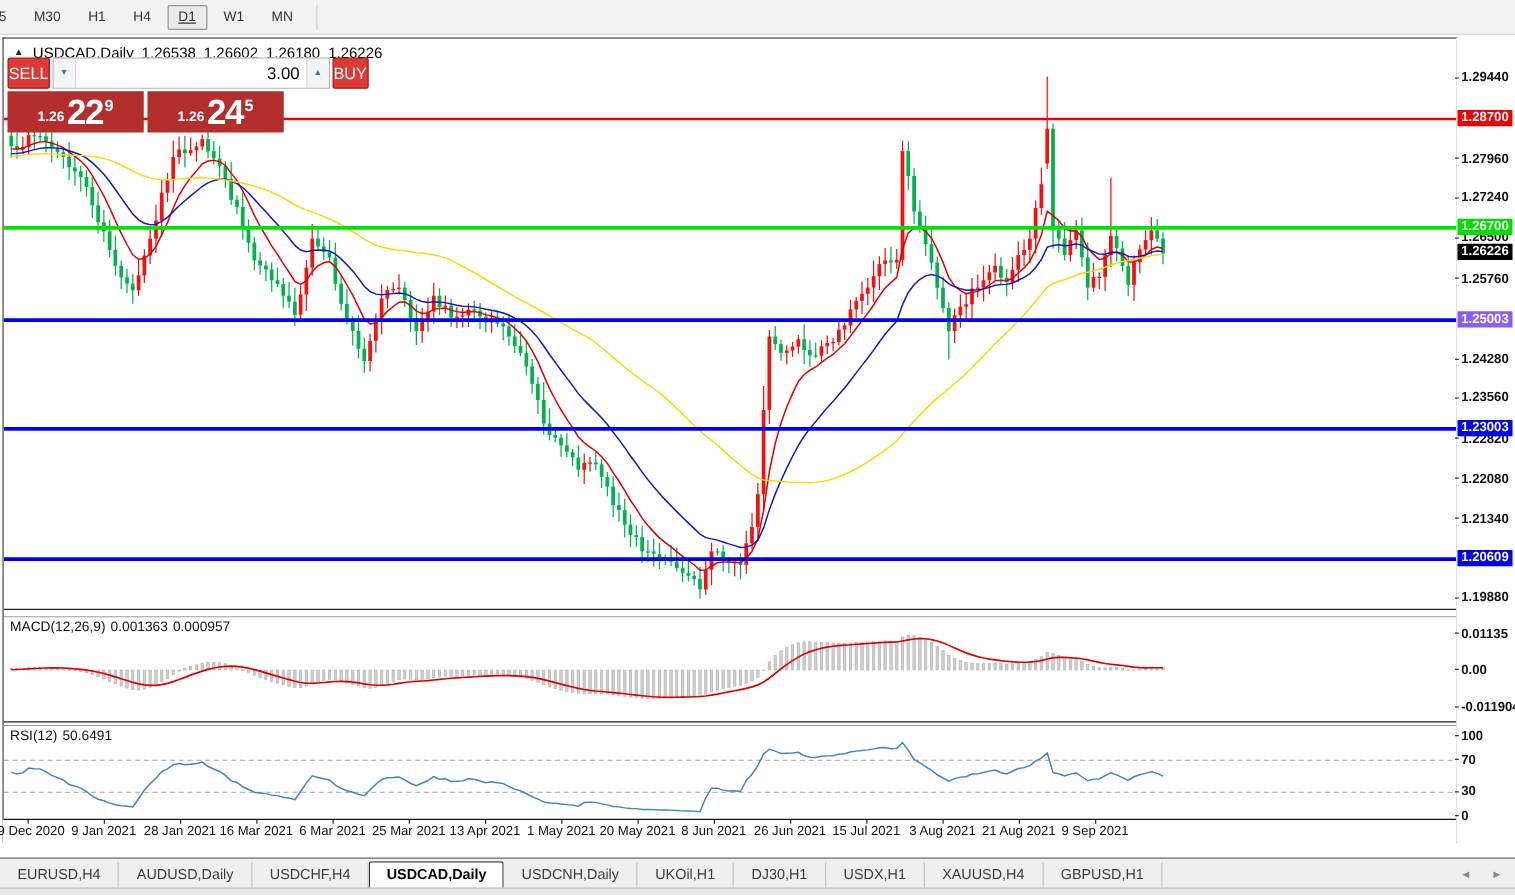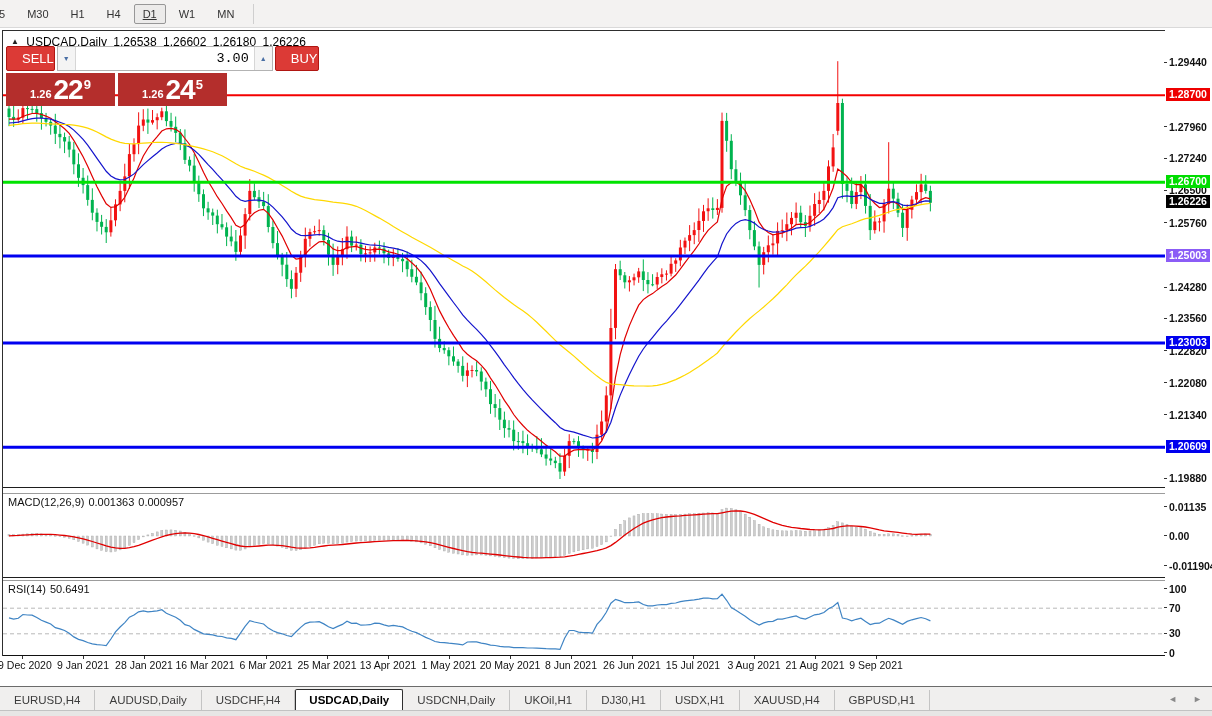--- a/index.html
+++ b/index.html
@@ -28,30 +28,30 @@
   .date-tick{position:absolute;top:0;width:1px;height:3px;background:#333;}
   .chart-header{position:absolute;top:4px;left:8px;font-size:12px;color:#000;z-index:6;}
   .chart-header .tri{font-size:8px;vertical-align:2px;margin-right:4px;color:#222;}
   .chart-header span{margin-right:3px;}
   .pane-label{position:absolute;top:2px;left:5px;font-size:11px;color:#111;z-index:5;}
   .pane-label span{margin-right:4px;}
   
   .trade-widget{position:absolute;top:15px;left:3px;width:221px;z-index:7;}
   .tw-row1{display:flex;height:25px;}
   .tw-btn{background:#dc3a36;border:1px solid #b01612;color:#fff;font-size:13px;
-          display:flex;align-items:center;justify-content:center;cursor:pointer;padding-left:15px;}
+          display:flex;align-items:center;justify-content:center;cursor:pointer;}
   .sell{width:58px;border-radius:2px;}
   .buy{width:72px;border-radius:2px;}
   .spinner{flex:1;display:flex;margin:0 2px;border:1px solid #b3b3b3;background:#fff;}
   .spin-btn{width:17px;display:flex;align-items:center;justify-content:center;
             font-size:7px;color:#4a6fa5;background:#f4f4f4;cursor:pointer;}
   .spin-btn.dn{border-right:1px solid #d6d6d6;}
   .spin-btn.up{border-left:1px solid #d6d6d6;}
   .vol-input{flex:1;border:none;outline:none;text-align:right;font-size:13.5px;padding-right:5px;
-             font-family:Liberation Mono, monospace;color:#000;min-width:0;}
+             font-family:Liberation Sans, sans-serif;color:#000;min-width:0;}
   .tw-row2{display:flex;margin-top:2px;gap:3px;height:33px;border-radius:15px;}
   .price-box{flex:1;background:#b42e2c;color:#fff;display:flex;align-items:center;justify-content:center;cursor:pointer;}
   .pb-prefix{font-size:11px;font-weight:bold;align-self:flex-end;margin-bottom:6px;margin-right:2px;}
   .pb-big{font-size:28px;font-weight:bold;line-height:1;letter-spacing:-1px;}
   .pb-sup{font-size:13px;font-weight:bold;align-self:flex-start;margin-top:4px;margin-left:1px;}
   
   .axis-col{position:absolute;left:1165px;top:0;width:47px;height:644px;background:#fff;}
   .y-label{position:absolute;left:4px;font-size:10.5px;font-weight:bold;color:#111;white-space:nowrap;}
   .y-badge{position:absolute;left:1px;font-size:10.5px;font-weight:bold;padding:0 3px;line-height:13px;white-space:nowrap;}
   .y-tick{position:absolute;left:-1px;width:3px;height:1px;background:#333;}
@@ -745,21 +745,21 @@
             <rect x="926.4" y="40.2" width="2" height="1.8" fill="#cdcdcd" stroke="#a8a8a8" stroke-width="0.4"></rect>
           </g>
           <polyline points="6.0,41.8 10.6,41.6 15.3,41.4 19.9,41.1 24.5,40.8 29.1,40.6 33.8,40.4 38.4,40.3 43.0,40.3 47.7,40.4 52.3,40.7 56.9,41.1 61.6,41.5 66.2,42.1 70.8,42.8 75.5,43.8 80.1,44.8 84.7,46.1 89.3,47.5 94.0,49.0 98.6,50.4 103.2,51.9 107.9,53.1 112.5,53.9 117.1,54.3 121.8,54.3 126.4,53.7 131.0,52.7 135.6,51.3 140.3,49.6 144.9,47.9 149.5,46.1 154.2,44.5 158.8,42.9 163.4,41.5 168.0,40.4 172.7,39.6 177.3,39.1 181.9,38.9 186.6,39.1 191.2,39.7 195.8,40.5 200.5,41.7 205.1,42.9 209.7,44.3 214.3,45.7 219.0,47.1 223.6,48.4 228.2,49.7 232.9,51.0 237.5,52.0 242.1,52.6 246.8,52.7 251.4,52.4 256.0,52.0 260.6,51.5 265.3,51.2 269.9,51.1 274.5,51.3 279.2,51.7 283.8,52.3 288.4,53.1 293.1,53.8 297.7,54.2 302.3,54.2 306.9,53.9 311.6,53.4 316.2,52.7 320.8,52.0 325.5,51.4 330.1,51.1 334.7,50.8 339.4,50.5 344.0,50.0 348.6,49.5 353.3,49.0 357.9,48.6 362.5,48.3 367.1,48.0 371.8,47.7 376.4,47.4 381.0,47.1 385.7,46.9 390.3,46.7 394.9,46.6 399.6,46.5 404.2,46.5 408.8,46.7 413.4,46.9 418.1,47.3 422.7,47.9 427.3,48.7 432.0,49.7 436.6,50.9 441.2,52.1 445.8,53.3 450.5,54.5 455.1,55.6 459.7,56.7 464.4,57.6 469.0,58.3 473.6,58.8 478.3,59.2 482.9,59.6 487.5,60.1 492.1,60.5 496.8,61.0 501.4,61.6 506.0,62.1 510.7,62.6 515.3,63.0 519.9,63.4 524.6,63.7 529.2,63.8 533.8,63.9 538.4,63.8 543.1,63.7 547.7,63.6 552.3,63.4 557.0,63.2 561.6,62.8 566.2,62.1 570.9,61.3 575.5,60.4 580.1,59.5 584.8,58.6 589.4,57.7 594.0,56.7 598.6,55.5 603.3,53.9 607.9,51.6 612.5,48.4 617.2,44.8 621.8,41.1 626.4,37.7 631.0,34.5 635.7,31.7 640.3,29.2 644.9,27.3 649.6,25.8 654.2,24.6 658.8,23.7 663.5,23.0 668.1,22.5 672.7,22.1 677.4,21.8 682.0,21.4 686.6,21.1 691.2,20.8 695.9,20.5 700.5,20.2 705.1,19.9 709.8,19.7 714.4,19.6 719.0,18.8 723.6,17.9 728.3,17.2 732.9,16.9 737.5,17.0 742.2,17.7 746.8,18.8 751.4,20.3 756.1,22.3 760.7,24.4 765.3,26.4 769.9,28.3 774.6,29.9 779.2,31.3 783.8,32.4 788.5,33.3 793.1,33.9 797.7,34.5 802.4,35.0 807.0,35.5 811.6,35.7 816.3,35.8 820.9,35.7 825.5,35.2 830.1,34.5 834.8,33.2 839.4,32.3 844.0,31.9 848.7,31.9 853.3,32.2 857.9,32.5 862.5,33.0 867.2,33.9 871.8,34.9 876.4,35.9 881.1,36.8 885.7,37.4 890.3,37.9 895.0,38.4 899.6,39.1 904.2,39.7 908.9,40.1 913.5,40.3 918.1,40.2 922.7,40.2 927.4,40.2" fill="none" stroke="#e00000" stroke-width="1.3"></polyline>
         </svg>
     </div>
 
     <div class="divider2"></div>
 
     <div class="pane pane-rsi">
       <div class="pane-label">
-        <span>RSI(14)</span><span>50.6491</span>
+        <span>RSI(12)</span><span>50.6491</span>
       </div>
       <svg id="rsi-svg" width="1162" height="74">
           <g>
             <line x1="0" y1="27.2" x2="1162" y2="27.2" stroke="#b8b8b8" stroke-width="1" stroke-dasharray="4 3"></line>
             <line x1="0" y1="52.800000000000004" x2="1162" y2="52.800000000000004" stroke="#b8b8b8" stroke-width="1" stroke-dasharray="4 3"></line>
           </g>
           <polyline points="6.0,36.9 10.6,38.2 15.3,37.3 19.9,33.5 24.5,34.0 29.1,34.1 33.8,36.5 38.4,39.3 43.0,41.1 47.7,43.0 52.3,46.6 56.9,47.9 61.6,49.5 66.2,52.2 70.8,55.9 75.5,58.4 80.1,59.6 84.7,61.5 89.3,62.8 94.0,63.6 98.6,64.0 103.2,64.5 107.9,58.0 112.5,50.9 117.1,46.0 121.8,41.6 126.4,36.2 131.0,34.1 135.6,30.8 140.3,29.8 144.9,30.8 149.5,30.4 154.2,29.8 158.8,28.7 163.4,32.2 168.0,34.2 172.7,36.2 177.3,39.3 181.9,43.7 186.6,45.0 191.2,48.4 195.8,50.6 200.5,52.8 205.1,53.4 209.7,53.9 214.3,55.1 219.0,55.5 223.6,56.8 228.2,57.4 232.9,58.7 237.5,52.2 242.1,45.3 246.8,39.7 251.4,41.0 256.0,42.0 260.6,43.0 265.3,47.1 269.9,49.7 274.5,51.6 279.2,52.8 283.8,54.5 288.4,55.6 293.1,50.8 297.7,46.4 302.3,42.6 306.9,41.2 311.6,41.0 316.2,40.7 320.8,42.9 325.5,45.8 330.1,47.6 334.7,45.4 339.4,43.4 344.0,40.3 348.6,42.3 353.3,42.1 357.9,44.2 362.5,44.0 367.1,43.7 371.8,42.1 376.4,42.4 381.0,43.8 385.7,45.1 390.3,44.4 394.9,45.2 399.6,45.9 404.2,48.3 408.8,50.3 413.4,51.6 418.1,54.0 422.7,56.4 427.3,58.3 432.0,60.5 436.6,61.4 441.2,61.6 445.8,62.2 450.5,62.7 455.1,63.1 459.7,63.9 464.4,61.0 469.0,60.8 473.6,60.9 478.3,62.1 482.9,62.9 487.5,64.2 492.1,64.5 496.8,65.3 501.4,65.8 506.0,65.9 510.7,66.6 515.3,66.6 519.9,66.7 524.6,67.0 529.2,67.0 533.8,67.1 538.4,67.4 543.1,67.7 547.7,67.8 552.3,67.9 557.0,68.4 561.6,57.2 566.2,49.5 570.9,49.5 575.5,51.1 580.1,51.7 584.8,51.6 589.4,52.2 594.0,43.4 598.6,38.4 603.3,31.3 607.9,22.2 612.5,18.4 617.2,19.9 621.8,21.7 626.4,21.6 631.0,21.4 635.7,20.9 640.3,23.5 644.9,24.8 649.6,24.9 654.2,24.0 658.8,23.7 663.5,23.6 668.1,22.4 672.7,22.0 677.4,20.6 682.0,19.9 686.6,19.4 691.2,18.9 695.9,18.1 700.5,17.2 705.1,17.0 709.8,17.9 714.4,17.7 719.0,13.1 723.6,19.3 728.3,26.6 732.9,29.3 737.5,32.3 742.2,35.2 746.8,38.8 751.4,41.4 756.1,44.0 760.7,41.9 765.3,40.7 769.9,40.4 774.6,38.2 779.2,38.1 783.8,37.0 788.5,35.9 793.1,35.0 797.7,37.2 802.4,38.1 807.0,36.0 811.6,33.8 816.3,33.1 820.9,31.5 825.5,27.8 830.1,25.5 834.8,21.5 839.4,37.1 844.0,38.0 848.7,39.8 853.3,38.3 857.9,37.2 862.5,40.4 867.2,43.6 871.8,42.3 876.4,42.2 881.1,39.5 885.7,37.3 890.3,38.9 895.0,41.1 899.6,43.3 904.2,40.4 908.9,38.8 913.5,37.7 918.1,36.5 922.7,37.7 927.4,39.9" fill="none" stroke="#3f84c4" stroke-width="1.2"></polyline>
         </svg>
     </div>
 

